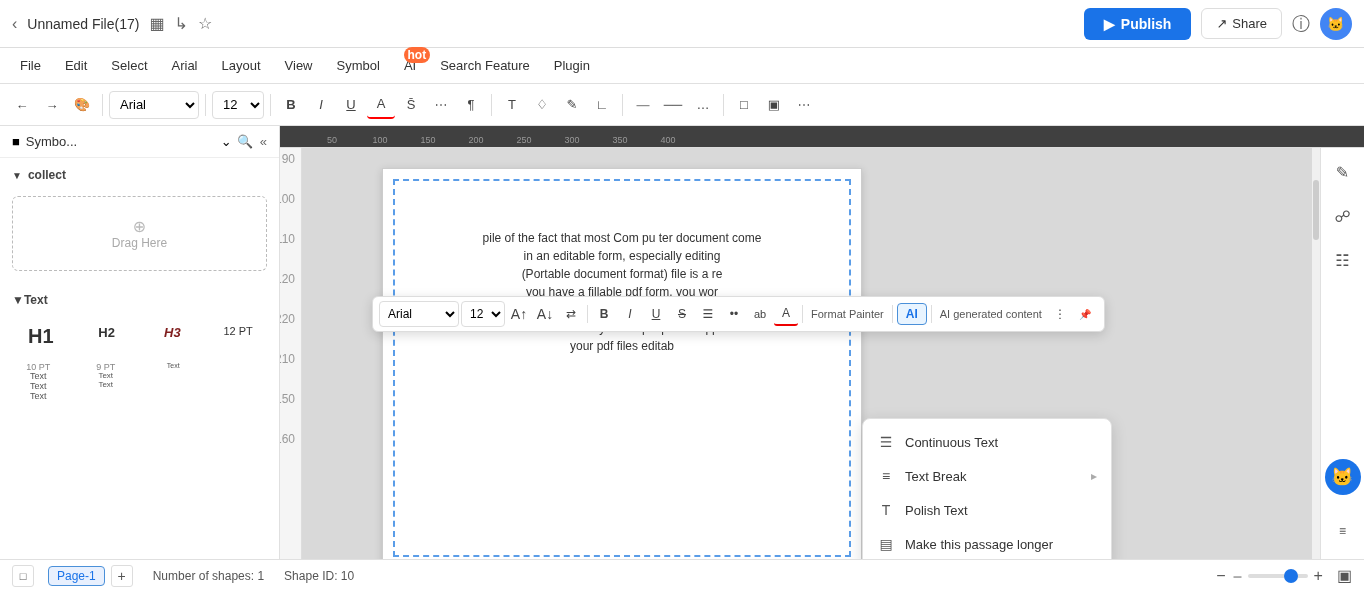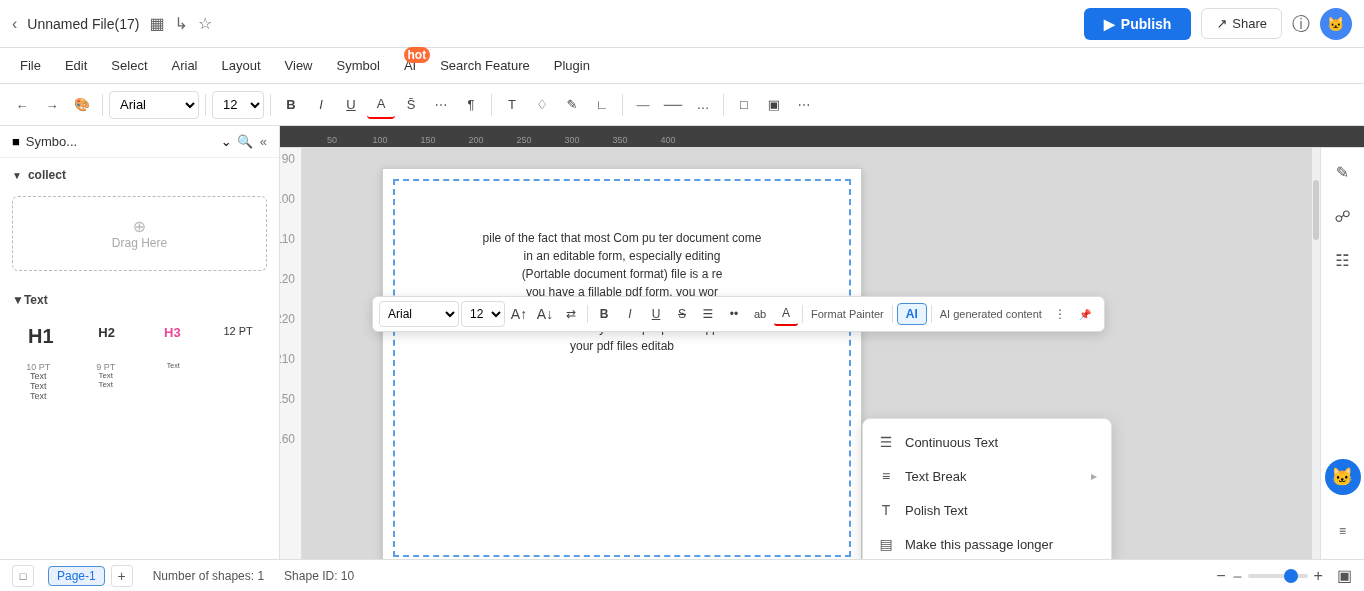--- a/index.html
+++ b/index.html
@@ -188,21 +188,21 @@
     .text-style-item {
       display: flex;
       flex-direction: column;
       align-items: center;
       cursor: pointer;
       padding: 4px;
       border-radius: 4px;
     }
     .h1-style { font-size: 20px; font-weight: bold; color: #333; }
     .h2-style { font-size: 13px; font-weight: bold; color: #333; text-align: center; }
-    .h3-style { font-size: 13px; font-weight: bold; color: #ec4899; }
+    .h3-style { font-size: 13px; font-weight: bold; color: #7f1d1d; font-style: italic; }
     .pt12-style { font-size: 11px; color: #333; }
     .style-label { font-size: 9px; color: #888; margin-top: 2px; }
     .text-styles-small {
       padding: 0 12px 8px;
       display: grid;
       grid-template-columns: 1fr 1fr 1fr 1fr;
       gap: 15px;
     }
     .small-text-item {
       display: flex;

